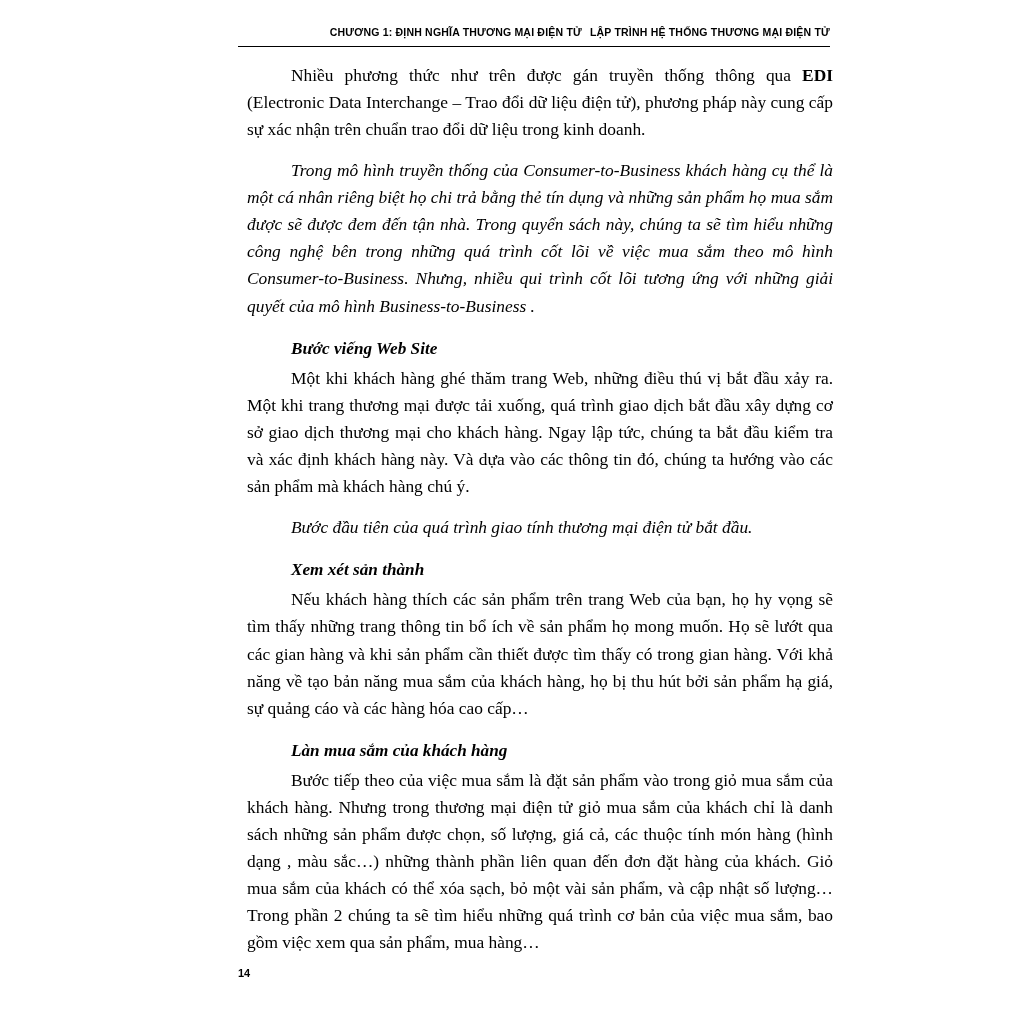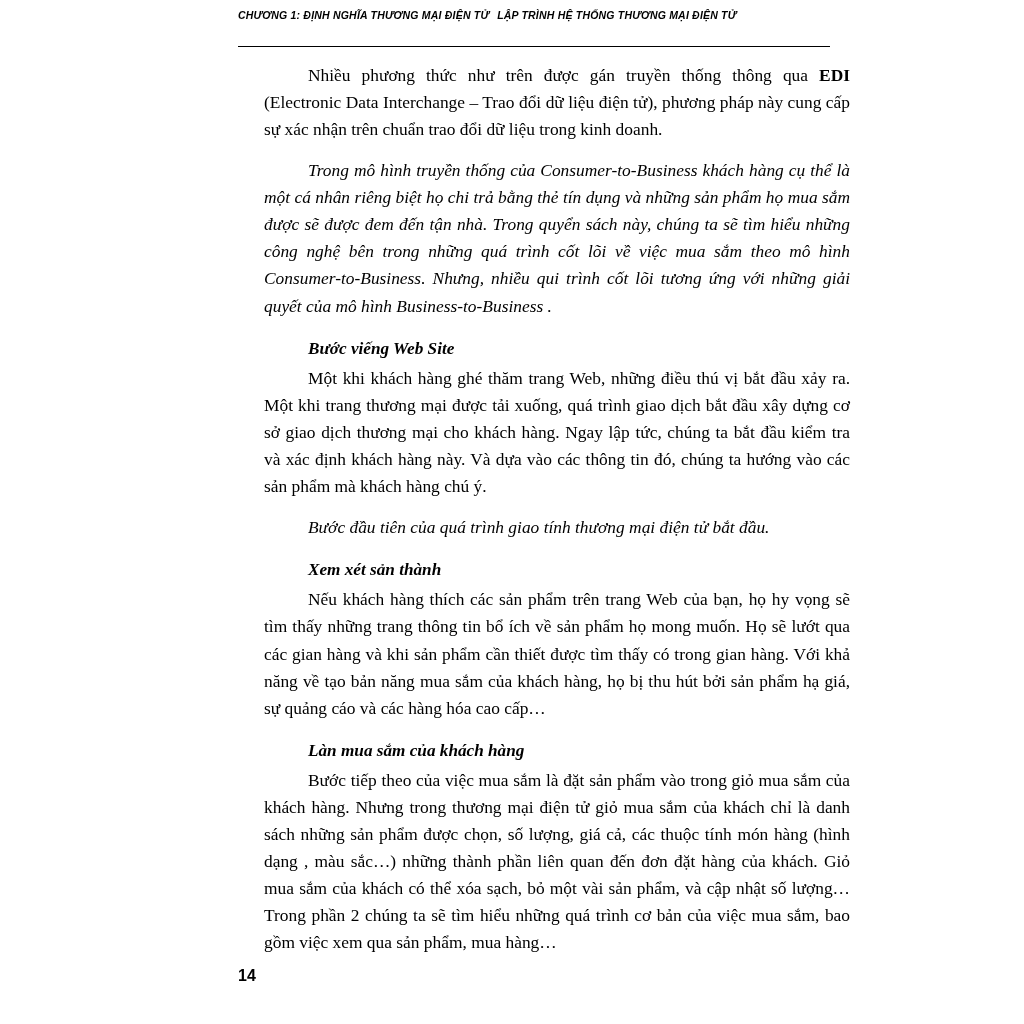--- a/index.html
+++ b/index.html
@@ -21,48 +21,47 @@
     top: 0;
     width: 1024px;
     height: 1024px;
     background: #ffffff;
   }
 
   
   .header {
     position: absolute;
     left: 238px;
-    top: 9px;
+    top: 26px;
     width: 592px;
     display: flex;
-    justify-content: flex-start;
+    justify-content: flex-end;
     align-items: baseline;
     font-family: "Liberation Sans", sans-serif;
     font-weight: bold;
     font-size: 10.5px;
     letter-spacing: 0.2px;
     white-space: nowrap;
-    font-style: italic;
   }
   .header .left  { text-align: left; }
   .header .right { text-align: right; padding-left: 8px; }
 
   .header-rule {
     position: absolute;
     left: 238px;
     top: 46px;
     width: 592px;
     height: 1px;
     background: #000000;
   }
 
   
   .column {
     position: absolute;
-    left: 264px;
+    left: 247px;
     top: 62px;
     width: 586px;
   }
 
   p.para {
     margin: 0 0 0 0;
     font-size: 17.4px;
     line-height: 1.555;
     text-align: justify;
     text-indent: 44px;
@@ -83,21 +82,21 @@
   }
   b.edi { font-weight: bold; }
 
   
   .folio {
     position: absolute;
     left: 238px;
     top: 967px;
     font-family: "Liberation Sans", sans-serif;
     font-weight: bold;
-    font-size: 16px;
+    font-size: 11px;
   }
 </style>
 </head>
 <body>
 
 <div class="page">
 
   <div class="header">
     <span class="left">CHƯƠNG 1: ĐỊNH NGHĨA THƯƠNG MẠI ĐIỆN TỬ</span>
     <span class="right">LẬP TRÌNH HỆ THỐNG THƯƠNG MẠI ĐIỆN TỬ</span>

